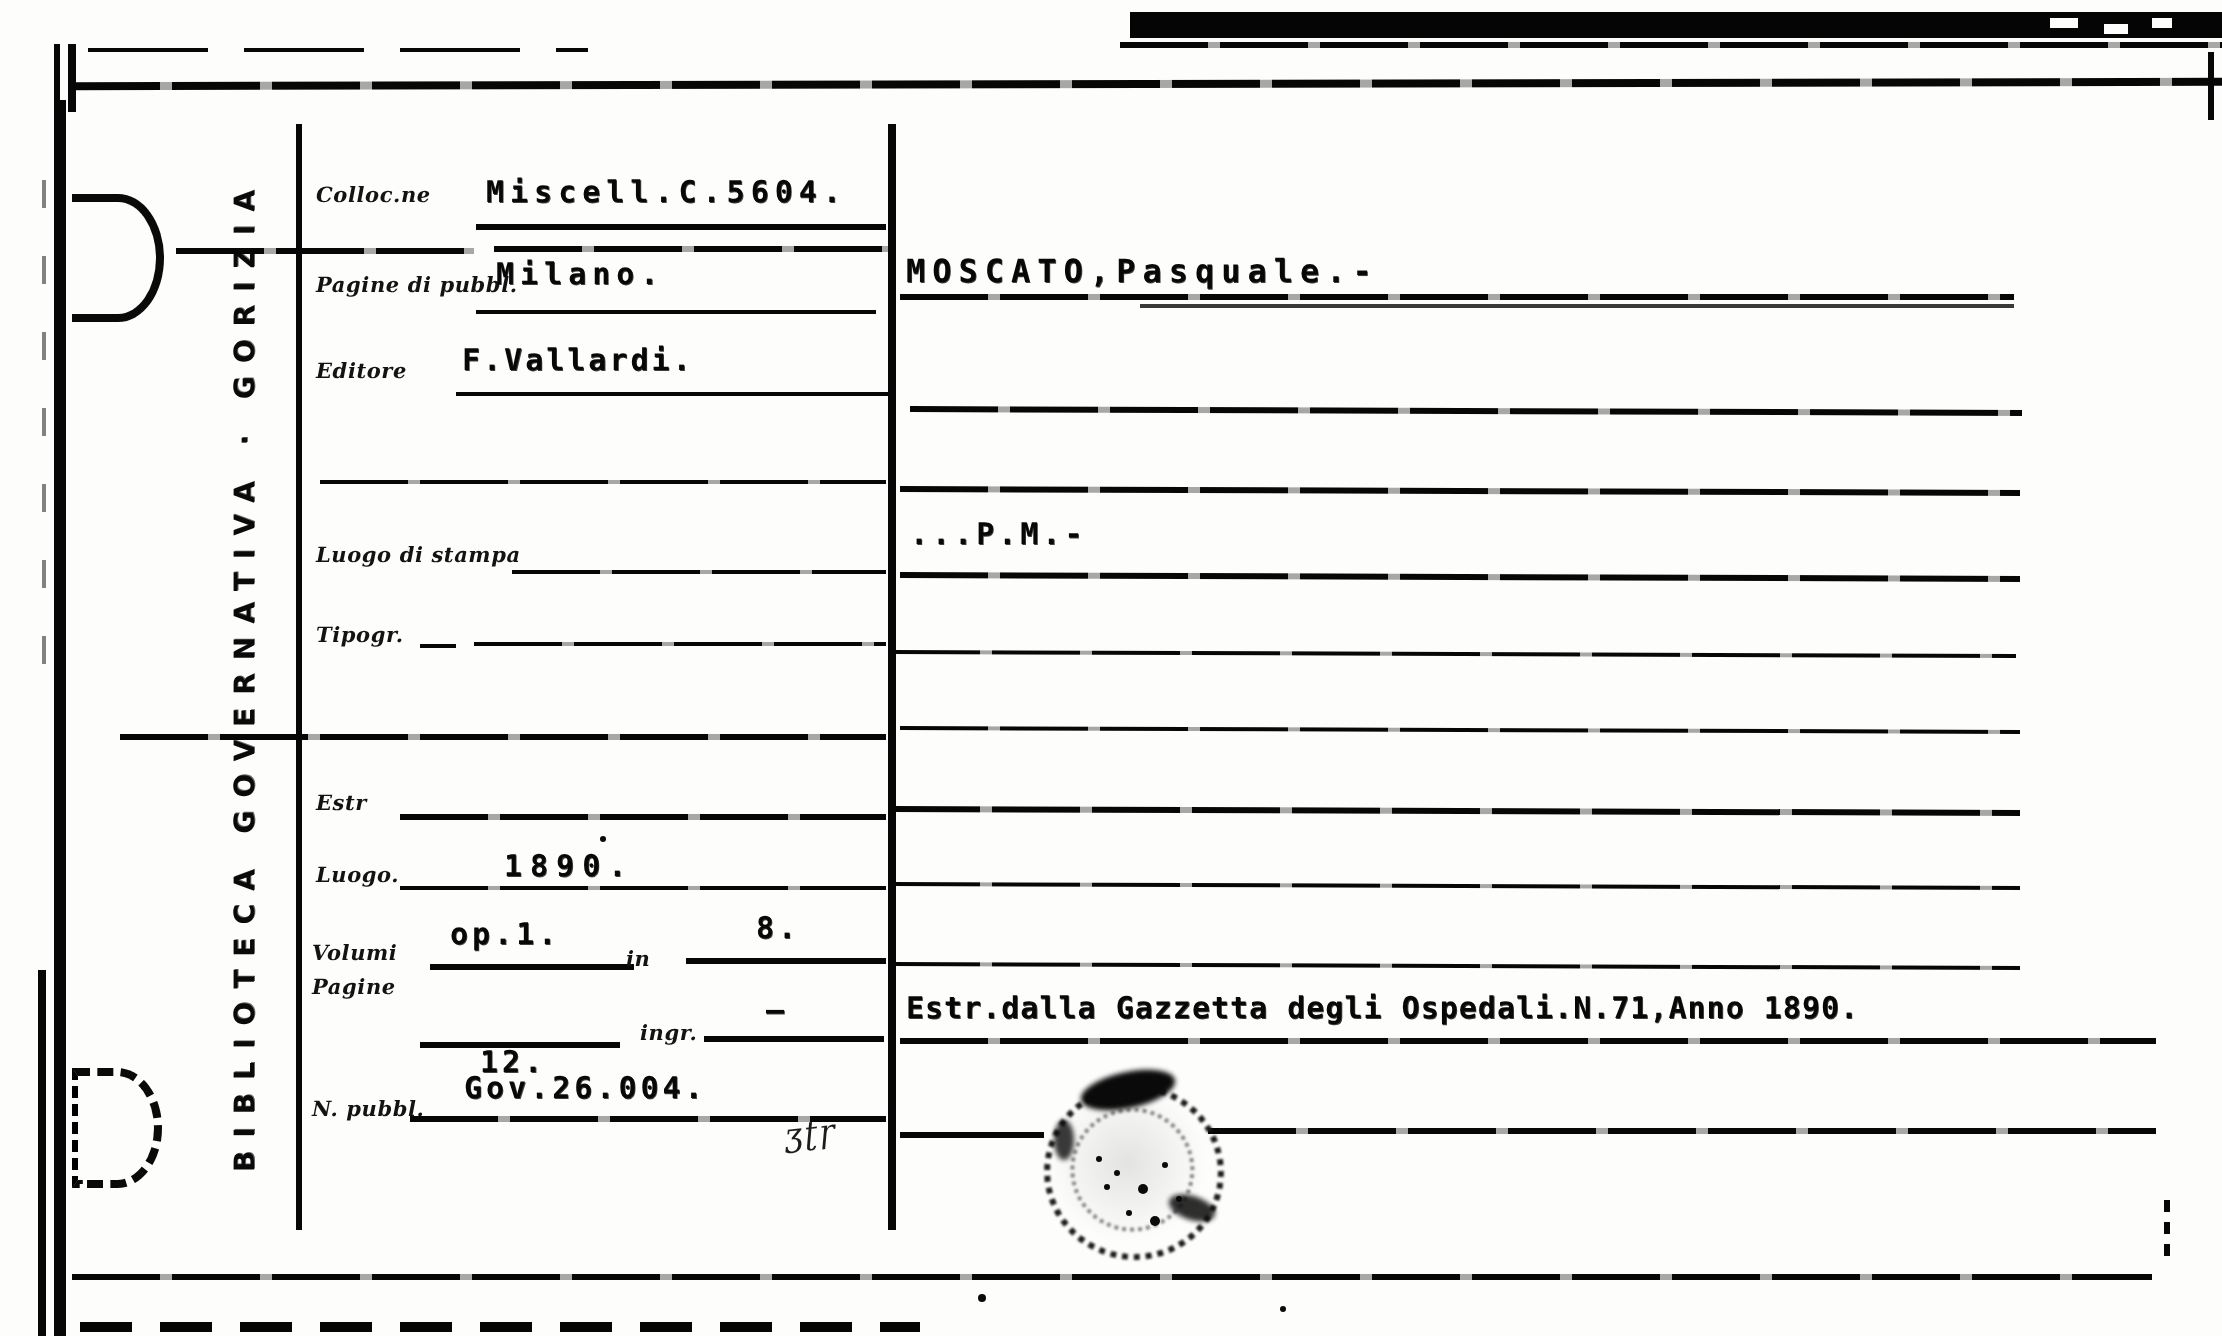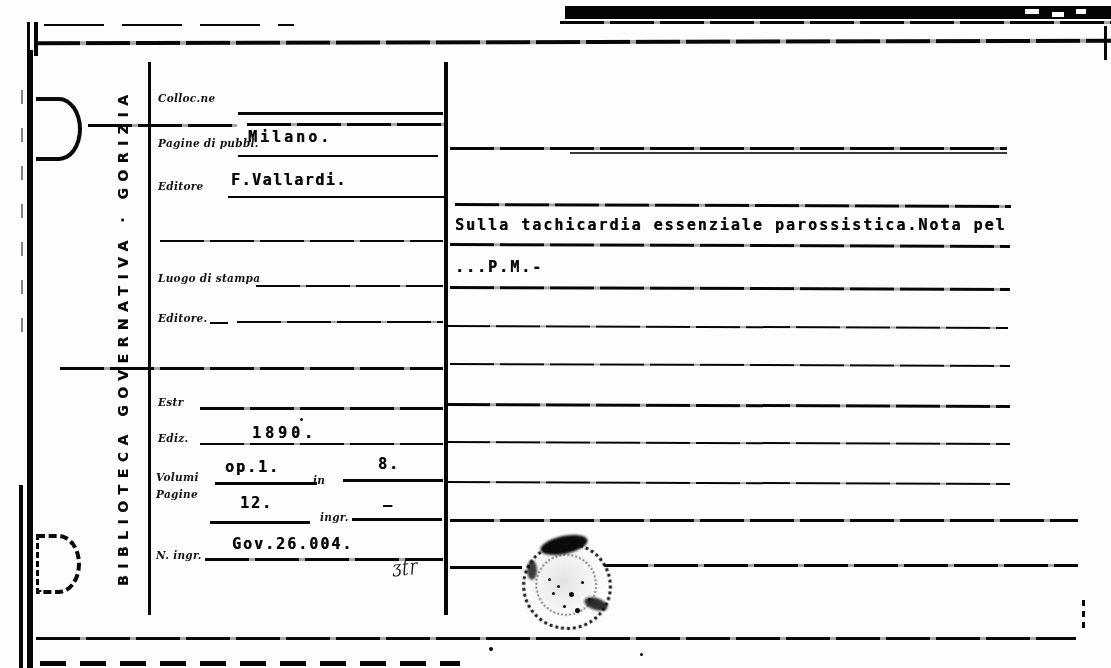--- a/index.html
+++ b/index.html
@@ -77,87 +77,89 @@
   <div class="hole" style="left:36px;top:534px;width:38px;height:52px;border-style:dashed;"></div>
 
   <div class="vline" style="left:148px;top:62px;height:553px;"></div>
   <div class="vline" style="left:444px;top:62px;height:553px;width:4px;"></div>
   <div class="line rough" style="left:36px;top:637px;width:1040px;height:3px;"></div>
   <div style="position:absolute;left:40px;top:661px;width:420px;height:5px;background:repeating-linear-gradient(90deg,#050505 0 26px, transparent 26px 40px);"></div>
 
   <div class="vtitle">BIBLIOTECA GOVERNATIVA · GORIZIA</div>
 
   <span class="lbl" style="left:158px;top:92px;">Colloc.ne</span>
+  <span class="typed" style="left:243px;top:87px;letter-spacing:3px;">Miscell.C.5604.</span>
   <div class="line" style="left:238px;top:112px;width:205px;height:3px;"></div>
 
   <div class="line rough" style="left:88px;top:124px;width:149px;height:3px;"></div>
   <div class="line rough" style="left:247px;top:123px;width:198px;height:3px;"></div>
 
   <span class="lbl" style="left:158px;top:137px;">Pagine di pubbl.</span>
   <span class="typed" style="left:248px;top:128px;letter-spacing:3px;">Milano.</span>
   <div class="line" style="left:238px;top:155px;width:200px;height:2px;"></div>
 
   <span class="lbl" style="left:158px;top:180px;">Editore</span>
   <span class="typed" style="left:231px;top:171px;letter-spacing:1.5px;">F.Vallardi.</span>
   <div class="line" style="left:228px;top:196px;width:216px;height:2px;"></div>
 
   <div class="line rough" style="left:160px;top:240px;width:283px;height:2px;"></div>
 
   <span class="lbl" style="left:158px;top:272px;">Luogo di stampa</span>
   <div class="line rough" style="left:256px;top:285px;width:187px;height:2px;"></div>
 
-  <span class="lbl" style="left:158px;top:312px;">Editore.</span>
+  <span class="lbl" style="left:158px;top:312px;">Tipogr.</span>
   <div class="line" style="left:210px;top:322px;width:18px;height:2px;"></div>
   <div class="line rough" style="left:237px;top:321px;width:206px;height:2px;"></div>
 
   <div class="line rough" style="left:60px;top:367px;width:383px;height:3px;"></div>
 
   <span class="lbl" style="left:158px;top:396px;">Estr</span>
   <span class="typed" style="left:252px;top:385px;letter-spacing:4px;margin-top:39px;">1890.</span>
   <div class="line rough" style="left:200px;top:407px;width:243px;height:2.5px;"></div>
 
-  <span class="lbl" style="left:158px;top:432px;">Ediz.</span>
+  <span class="lbl" style="left:158px;top:432px;">Luogo.</span>
   <div class="line rough" style="left:200px;top:443px;width:243px;height:2px;"></div>
 
   <span class="lbl" style="left:156px;top:471px;">Volumi</span>
   <span class="typed" style="left:225px;top:458px;">op.1.</span>
   <div class="line" style="left:215px;top:482px;width:102px;height:2.5px;"></div>
   <span class="lbl" style="left:313px;top:474px;">in</span>
   <span class="typed" style="left:378px;top:455px;">8.</span>
   <div class="line" style="left:343px;top:479px;width:100px;height:2.5px;"></div>
 
   <span class="lbl" style="left:156px;top:488px;">Pagine</span>
-  <span class="typed" style="left:240px;top:494px;">12.</span>
+  <span class="typed" style="left:240px;top:522px;">12.</span>
   <div class="line" style="left:210px;top:521px;width:100px;height:2.5px;"></div>
   <span class="lbl" style="left:320px;top:511px;">ingr.</span>
   <span class="typed" style="left:383px;top:496px;">—</span>
   <div class="line" style="left:352px;top:518px;width:90px;height:2.5px;"></div>
 
-  <span class="lbl" style="left:156px;top:549px;">N. ingr.</span>
+  <span class="lbl" style="left:156px;top:549px;">N. pubbl.</span>
   <span class="typed" style="left:232px;top:535px;">Gov.26.004.</span>
   <div class="line rough" style="left:205px;top:558px;width:238px;height:3px;"></div>
   <span class="hand" style="left:392px;top:557px;">ʒʈɼ</span>
 
+  <span class="typed" style="left:453px;top:126px;font-size:16px;letter-spacing:3.5px;">MOSCATO,Pasquale.-</span>
   <div class="line rough" style="left:450px;top:147px;width:557px;height:3px;"></div>
   <div class="line" style="left:570px;top:152px;width:437px;height:1.5px;opacity:.8;"></div>
 
   <div class="line rough" style="left:455px;top:204px;width:556px;height:2.5px;transform:rotate(0.2deg);"></div>
 
-  <span class="typed" style="left:455px;top:216px;">Sulla tachicardia essenziale parossistica.Nota pel</span>
   <div class="line rough" style="left:450px;top:244px;width:560px;height:2.5px;transform:rotate(0.2deg);"></div>
 
   <span class="typed" style="left:455px;top:258px;">...P.M.-</span>
   <div class="line rough" style="left:450px;top:287px;width:560px;height:2.5px;transform:rotate(0.2deg);"></div>
 
   <div class="line rough" style="left:446px;top:326px;width:562px;height:2px;transform:rotate(0.2deg);"></div>
   <div class="line rough" style="left:450px;top:364px;width:560px;height:2px;transform:rotate(0.2deg);"></div>
   <div class="line rough" style="left:446px;top:404px;width:564px;height:2.5px;transform:rotate(0.2deg);"></div>
   <div class="line rough" style="left:446px;top:442px;width:564px;height:2px;transform:rotate(0.2deg);"></div>
   <div class="line rough" style="left:446px;top:482px;width:564px;height:2px;transform:rotate(0.2deg);"></div>
 
+  <span class="typed" style="left:453px;top:495px;letter-spacing:0.5px;">Estr.dalla Gazzetta degli Ospedali.N.71,Anno 1890.</span>
   <div class="line rough" style="left:450px;top:519px;width:628px;height:2.5px;"></div>
 
   <div class="line" style="left:450px;top:566px;width:72px;height:2.5px;"></div>
   <div class="line rough" style="left:604px;top:564px;width:474px;height:2.5px;"></div>
 
   <div class="stamp">
     <div class="stamp-inner"></div>
   </div>
   <div class="blob" style="left:540px;top:536px;width:48px;height:18px;transform:rotate(-12deg);"></div>
   <div class="blob" style="left:527px;top:560px;width:10px;height:20px;opacity:.8;"></div>

